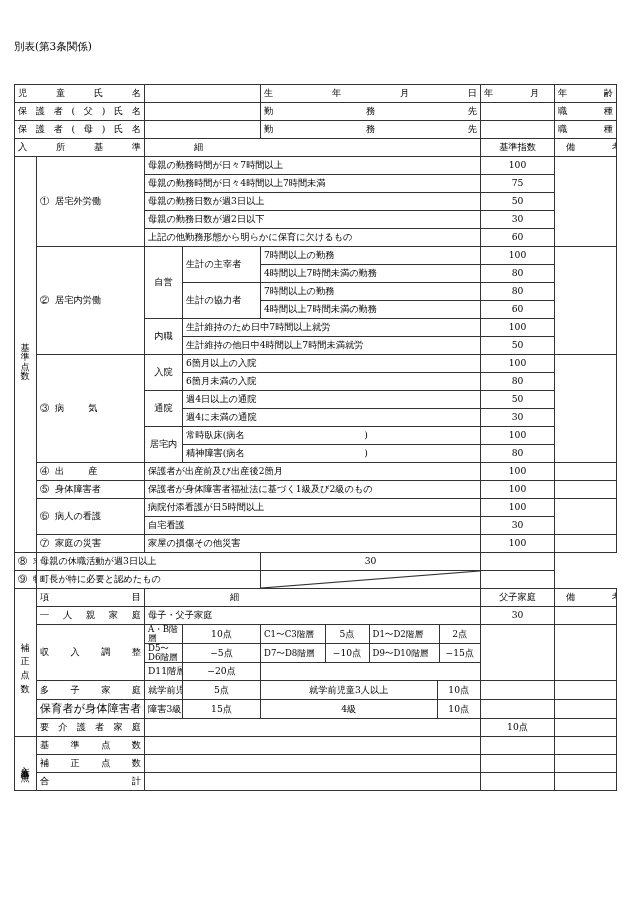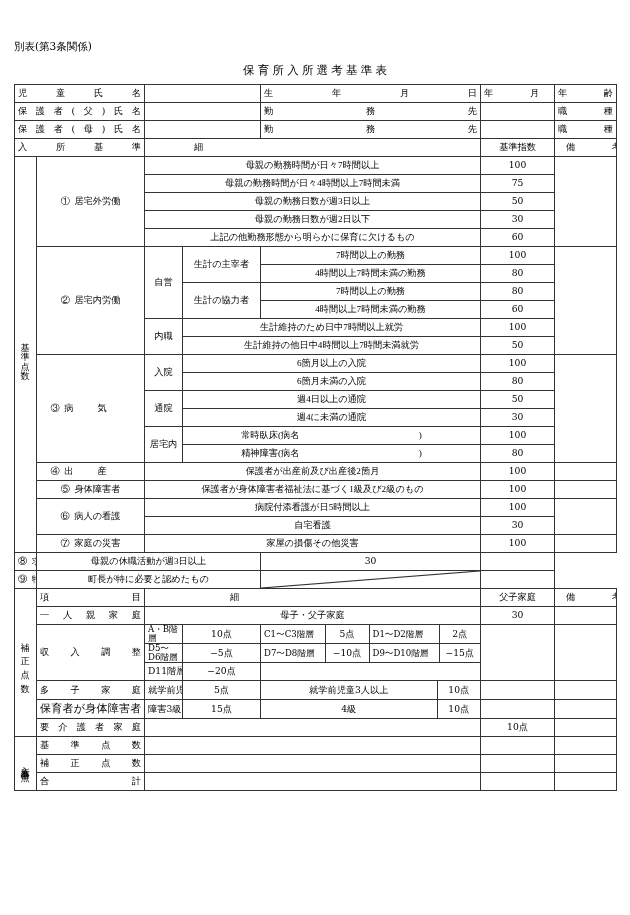--- a/index.html
+++ b/index.html
@@ -61,21 +61,21 @@
     white-space: nowrap;
   }
   .just {
     text-align: justify;
     text-align-last: justify;
     white-space: normal;
     display: block;
     width: 100%;
   }
   .ctr { text-align: center; }
-  .lft { text-align: center; font-family: Liberation Serif, serif; }
+  .lft { text-align: left; }
   .thin { font-size: 8.6px; margin-left: 28px; }
   .tight { letter-spacing: -0.3px; }
 
   
   .vlabel {
     writing-mode: vertical-rl;
     text-orientation: upright;
     display: block;
     margin: 0 auto;
     line-height: 1;
@@ -108,21 +108,20 @@
     height: 100%;
     display: block;
   }
 </style>
 </head>
 <body>
 
 <div class="page">
 
   <div class="doc-ref">別表(第3条関係)</div>
-  <div class="doc-title">保育所入所選考基準表</div>
 
   <table class="grid">
     <colgroup>
       <col style="width:22px">
       <col style="width:108px">
       <col style="width:38px">
       <col style="width:78px">
       <col style="width:220px">
       <col style="width:74px">
       <col style="width:62px">

